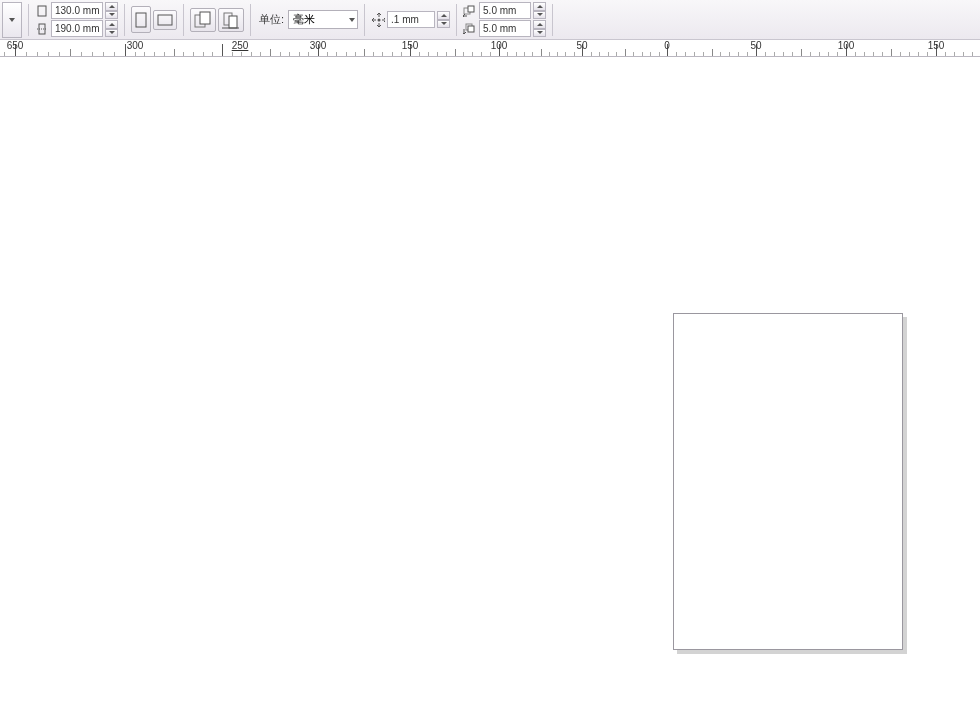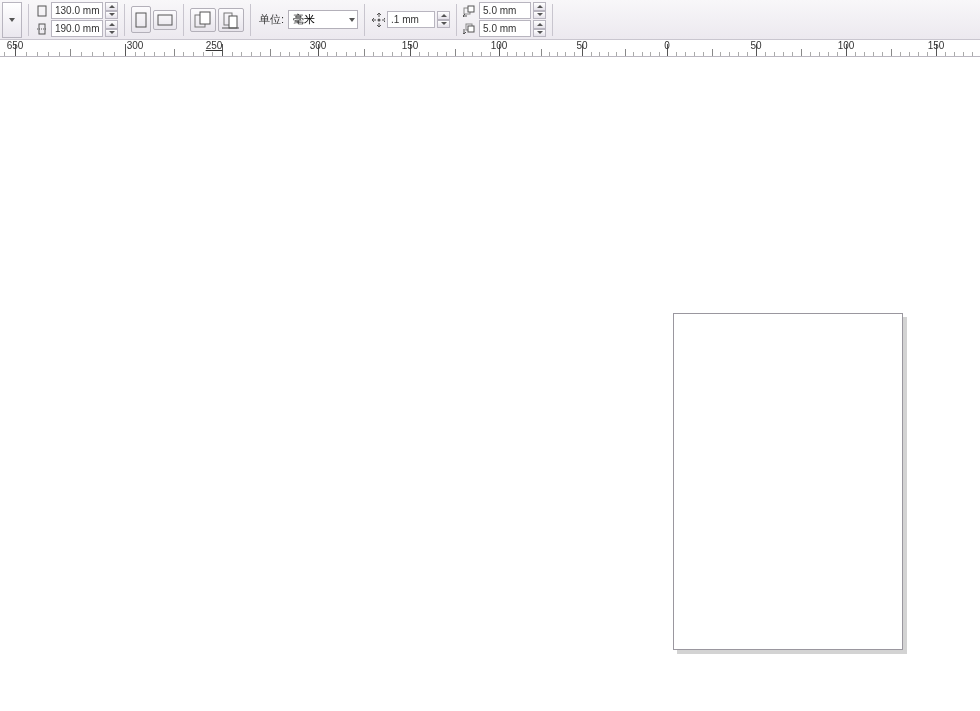--- a/index.html
+++ b/index.html
@@ -330,21 +330,21 @@
     <div class="ruler-tick-minor" style="left: 134.7px;"></div>
     <div class="ruler-tick-minor" style="left: 144.4px;"></div>
     <div class="ruler-tick-minor" style="left: 154.1px;"></div>
     <div class="ruler-tick-minor" style="left: 163.8px;"></div>
     <div class="ruler-tick-mid" style="left: 173.5px;"></div>
     <div class="ruler-tick-minor" style="left: 183.2px;"></div>
     <div class="ruler-tick-minor" style="left: 192.9px;"></div>
     <div class="ruler-tick-minor" style="left: 202.6px;"></div>
     <div class="ruler-tick-minor" style="left: 212.3px;"></div>
     <div class="ruler-tick-major" style="left: 222px;"></div>
-    <div class="ruler-label" style="left: 214px; text-decoration: underline;">250</div>
+    <div class="ruler-label" style="left: 240px; text-decoration: underline;">250</div>
     <div class="ruler-tick-minor" style="left: 231.6px;"></div>
     <div class="ruler-tick-minor" style="left: 241.2px;"></div>
     <div class="ruler-tick-minor" style="left: 250.8px;"></div>
     <div class="ruler-tick-minor" style="left: 260.4px;"></div>
     <div class="ruler-tick-mid" style="left: 270px;"></div>
     <div class="ruler-tick-minor" style="left: 279.6px;"></div>
     <div class="ruler-tick-minor" style="left: 289.2px;"></div>
     <div class="ruler-tick-minor" style="left: 298.8px;"></div>
     <div class="ruler-tick-minor" style="left: 308.4px;"></div>
     <div class="ruler-tick-major" style="left: 318px;"></div>

